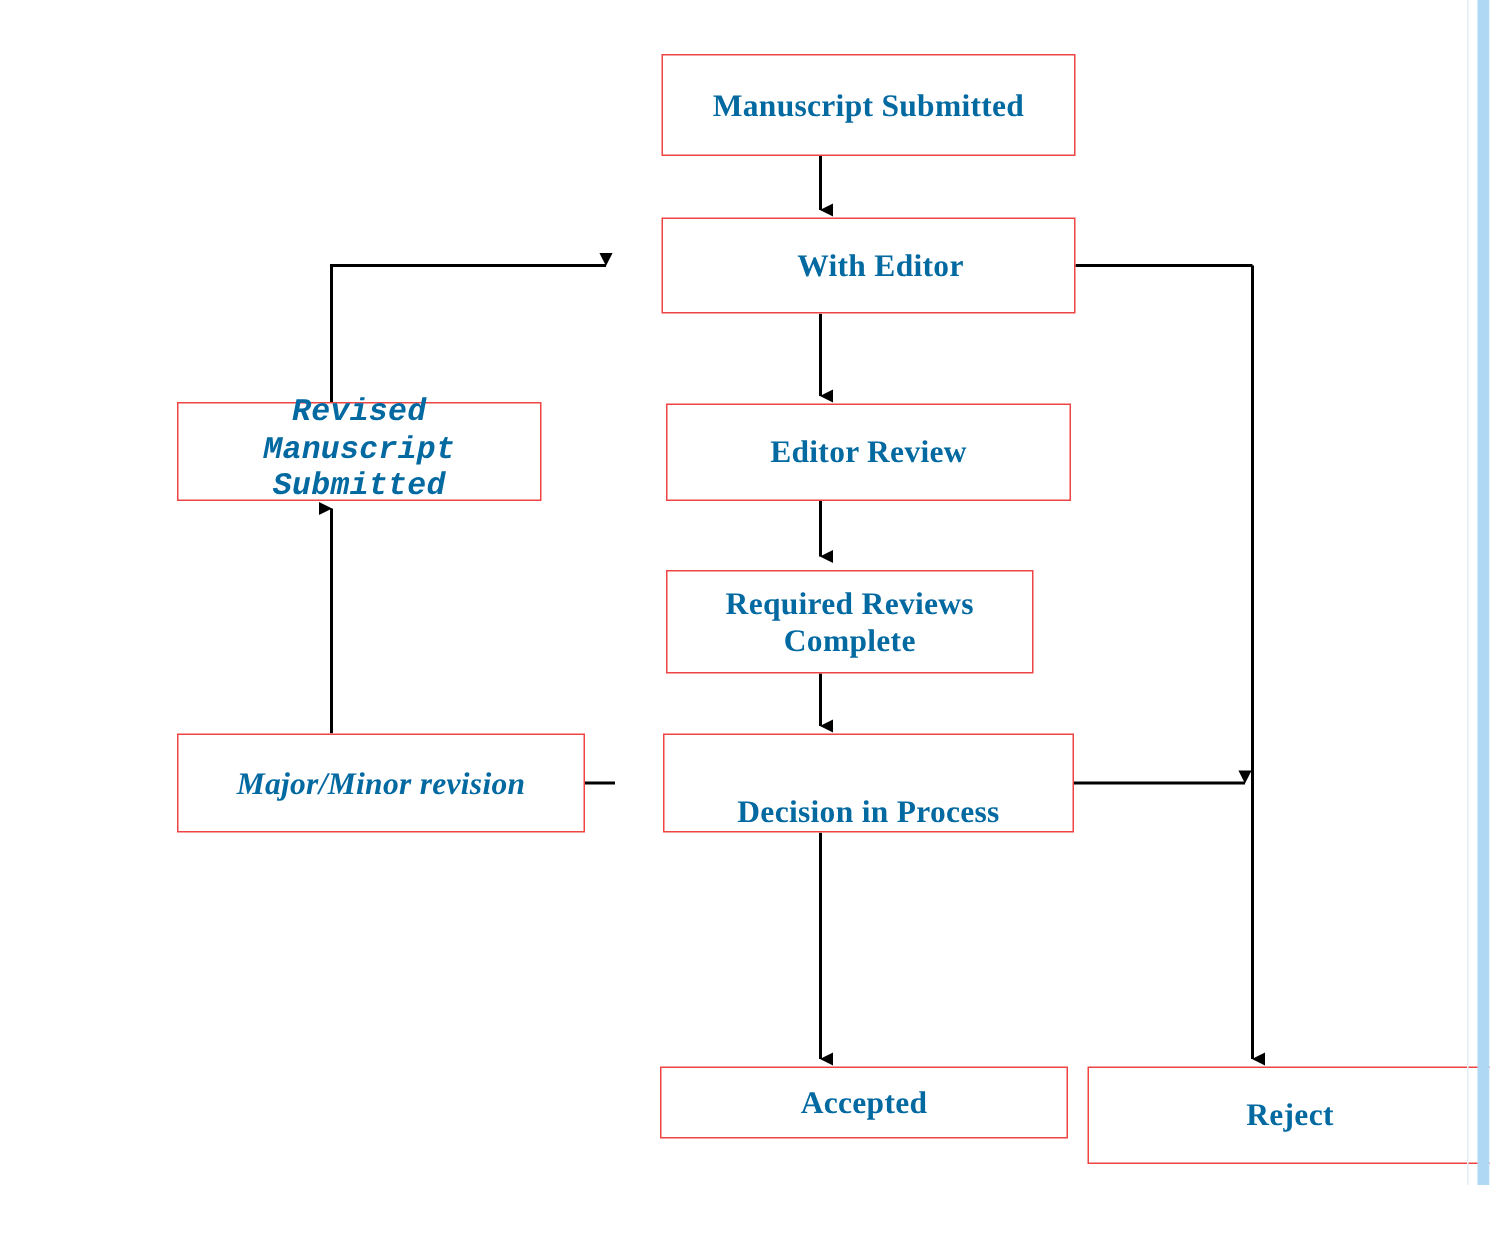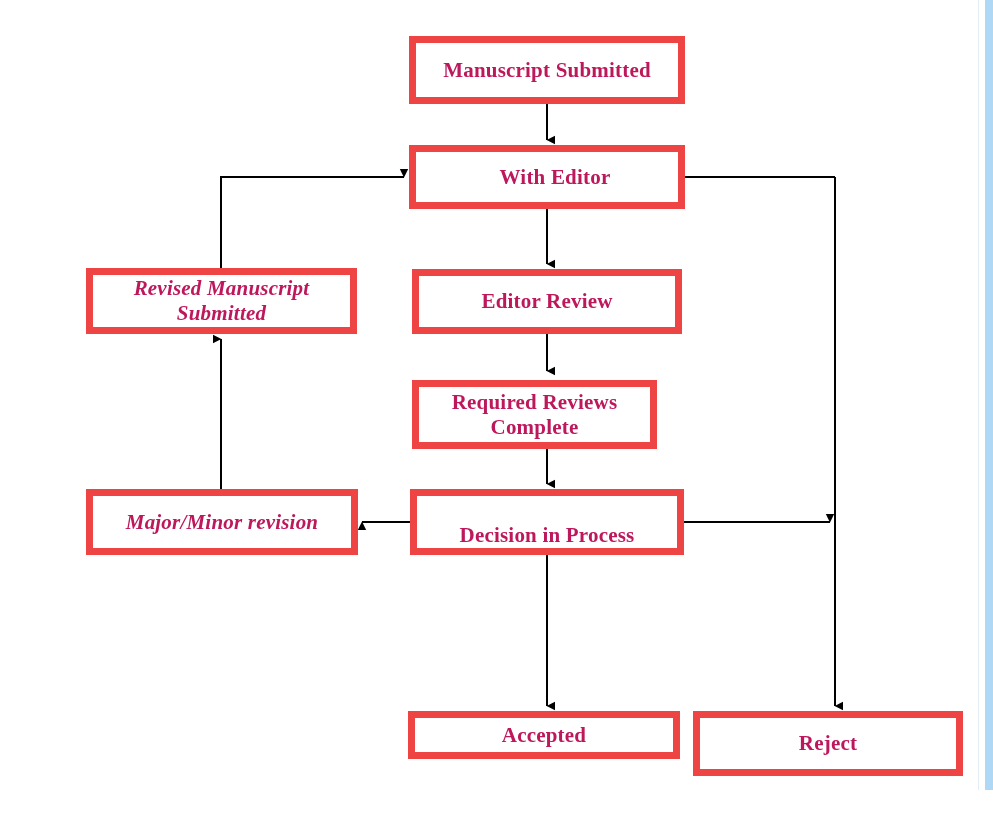--- a/index.html
+++ b/index.html
@@ -23,31 +23,32 @@
     position: absolute;
     left: 0;
     top: 0;
     width: 993px;
     height: 834px;
   }
   .node {
     position: absolute;
     box-sizing: border-box;
     background: #ffffff;
-    border: 7px solid #ef4444;
+    border: 1px solid #ef4444;
     display: flex;
     align-items: center;
     justify-content: center;
     text-align: center;
     line-height: 1.18;
-    color: #be185d;
+    color: #0369a1;
     font-weight: bold;
     font-size: 21px;
     letter-spacing: 0.2px;
     z-index: 2;
+    margin-left: 32px;
   }
   .node.italic {
     font-style: italic;
   }
   .node .node-label {
     display: block;
     padding: 0 8px;
     white-space: pre-line;
   }
   #right-scroll-rail {
@@ -114,21 +115,21 @@
   </svg>
 
   <div class="node" style="left:409px; top:36px; width:276px; height:68px;">
     <span class="node-label">Manuscript Submitted</span>
   </div>
 
   <div class="node" style="left:409px; top:145px; width:276px; height:64px;padding-left:16px;">
     <span class="node-label">With Editor</span>
   </div>
 
-  <div class="node italic" style="left:86px; top:268px; width:271px; height:66px;">
+  <div class="node italic" style="left:86px; top:268px; width:243px; height:66px;font-family:Liberation Mono, monospace;">
     <span class="node-label">Revised Manuscript
 Submitted</span>
   </div>
 
   <div class="node" style="left:412px; top:269px; width:270px; height:65px;">
     <span class="node-label">Editor Review</span>
   </div>
 
   <div class="node" style="left:412px; top:380px; width:245px; height:69px;">
     <span class="node-label">Required Reviews

